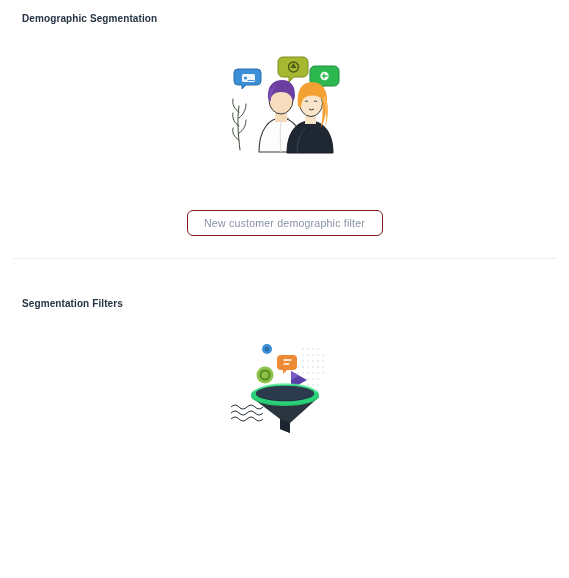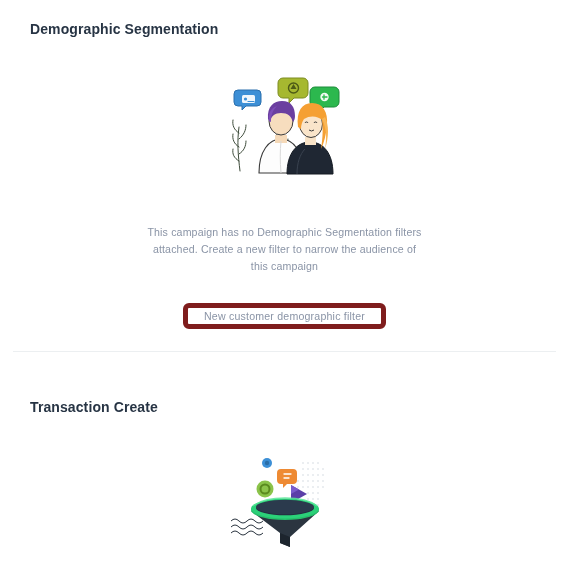--- a/index.html
+++ b/index.html
@@ -21,25 +21,25 @@
     height: 578px;
     position: relative;
     background: #ffffff;
   }
 
   
   .section {
     padding: 0 14px;
   }
   .section-title {
-    font-size: 14px;
+    font-size: 10px;
     font-weight: bold;
     color: #273444;
     letter-spacing: 0.1px;
-    margin: 16px;
+    margin: 8px;
     padding-top: 5px;
   }
 
   .empty-state {
     display: flex;
     flex-direction: column;
     align-items: center;
   }
 
   .illustration {
@@ -56,21 +56,21 @@
   }
 
   .action-btn {
     display: inline-flex;
     align-items: center;
     justify-content: center;
     min-width: 196px;
     height: 26px;
     padding: 0 16px;
     background: #ffffff;
-    border: 5px solid #7f1d1d;
+    border: 1px solid #7f1d1d;
     border-radius: 6px;
     font-family: "Liberation Sans", sans-serif;
     font-size: 10.6px;
     color: #8a94a6;
     letter-spacing: 0.2px;
     cursor: pointer;
   }
 
   .divider {
     height: 1px;
@@ -169,37 +169,36 @@
             <path d="M73 52 C71 36 77 28 87 28 C98 28 103 37 102 50 C101 60 99 68 96 74 C98 62 98 52 97 45 C93 41 85 40 79 44 C77 47 76 50 76 54 Z" fill="#f5a033"></path>
             <path d="M97 44 C101 52 102 62 100 74 C104 62 104 50 100 42 Z" fill="#f8b656"></path>
 
             <path d="M72 99 C72 88 75 79 80 74" stroke="#39424f" stroke-width="1" fill="none"></path>
           </g>
         </svg>
       </div>
 
       <div class="sp-illo1"></div>
 
-      <p class="empty-text">This campaign has no Demographic Segmentation filters attached. Create a new filter to narrow the audience of this campaign</p>
 
       <div class="sp-text1"></div>
 
       <button class="action-btn">New customer demographic filter</button>
 
       <div class="sp-btn1"></div>
     </div>
   </div>
 
   <hr class="divider">
 
   <div class="sp-div"></div>
 
   <div class="section">
 
-    <h2 class="section-title">Transaction Create</h2>
+    <h2 class="section-title">Segmentation Filters</h2>
 
     <div class="sec2-head"></div>
 
     <div class="empty-state">
 
       <div class="illustration">
         <svg width="112" height="96" viewBox="0 0 112 96" xmlns="http://www.w3.org/2000/svg">
 
           <g fill="#b8c2cc">
             <g opacity="0.75">

